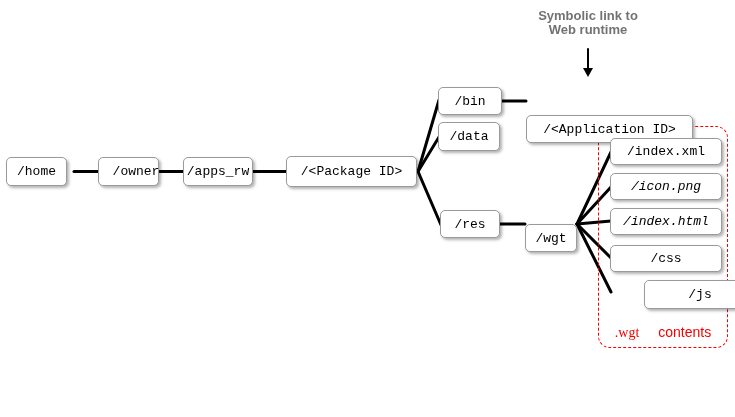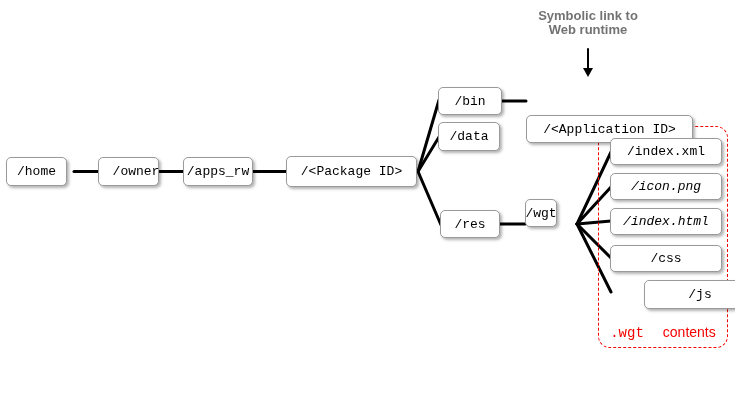--- a/index.html
+++ b/index.html
@@ -75,21 +75,21 @@
     left: 598px;
     top: 324px;
     width: 130px;
     text-align: center;
     color: var(--highlight, #f00);
     font-size: 14px;
     z-index: 3;
     white-space: nowrap;
   }
   .wgt-label .mono {
-    font-family: Liberation Mono, monospace;
+    font-family: Liberation Serif, serif;
   }
   .wgt-label .sans {
     font-family: "Liberation Sans", sans-serif;
     margin-left: 19px;
   }
 </style>
 </head>
 <body>
 
 <div id="canvas">
@@ -130,21 +130,21 @@
 
   <div class="node" style="left:6px;  top:157px; width:61px;  height:29px;">/home</div>
   <div class="node" style="left:98px;  top:157px; width:61px;  height:29px;padding-left:15px;">/owner</div>
   <div class="node" style="left:183px; top:157px; width:70px;  height:29px;">/apps_rw</div>
   <div class="node" style="left:286px; top:156px; width:131px; height:31px;">/&lt;Package ID&gt;</div>
 
   <div class="node" style="left:438px; top:122px; width:62px;  height:29px;">/data</div>
   <div class="node" style="left:438px; top:87px;  width:64px;  height:28px;">/bin</div>
   <div class="node" style="left:526px; top:87px;  width:167px; height:28px;margin-top:28px;">/&lt;Application ID&gt;</div>
   <div class="node" style="left:440px; top:210px; width:60px;  height:28px;">/res</div>
-  <div class="node" style="left:525px; top:199px; width:32px;  height:28px;">/wgt</div>
+  <div class="node" style="left:525px; top:224px; width:52px;  height:28px;">/wgt</div>
 
   <div class="node" style="left:610px; top:138px; width:112px; height:27px;">/index.xml</div>
   <div class="node" style="left:610px; top:173px; width:112px; height:27px;font-style:italic;">/icon.png</div>
   <div class="node" style="left:610px; top:208px; width:112px; height:27px;font-style:italic;">/index.html</div>
   <div class="node" style="left:610px; top:245px; width:112px; height:27px;">/css</div>
   <div class="node" style="left:610px; top:280px; width:112px; height:29px;margin-left:34px;">/js</div>
 
 </div>
 
 </body></html>

